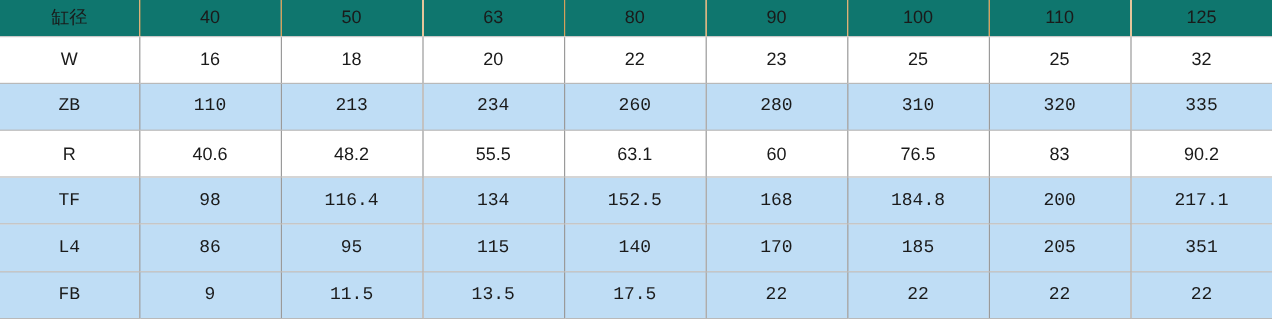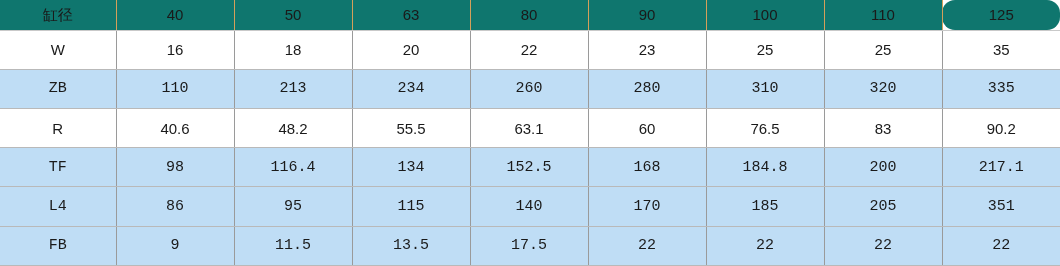--- a/index.html
+++ b/index.html
@@ -45,21 +45,21 @@
   }
 
   
   .spec-table thead th {
     background: #0f766e;
     color: #1a1a1a;
     font-weight: 400;
     border-right: 1px solid #d4a05a;
     border-bottom: 1px solid #c9c9c9;
   }
-  .spec-table thead th:last-child { border-right: none; border-radius: 13px; }
+  .spec-table thead th:last-child { border-right: none; }
   .spec-table thead th.label-cell {
     font-size: 15px;
   }
 
   
   .spec-table tbody tr.row-odd  td { background: #ffffff; }
   .spec-table tbody tr.row-even td { background: #bfddf5; font-family: Liberation Mono, monospace; }
 
   .spec-table tbody tr:last-child td {
     border-bottom: 1px solid #b9b9b9;
@@ -96,21 +96,21 @@
   <tbody>
     <tr class="row-odd">
       <td>W</td>
       <td>16</td>
       <td>18</td>
       <td>20</td>
       <td>22</td>
       <td>23</td>
       <td>25</td>
       <td>25</td>
-      <td>35</td>
+      <td>32</td>
     </tr>
     <tr class="row-even">
       <td>ZB</td>
       <td>110</td>
       <td>213</td>
       <td>234</td>
       <td>260</td>
       <td>280</td>
       <td>310</td>
       <td>320</td>

